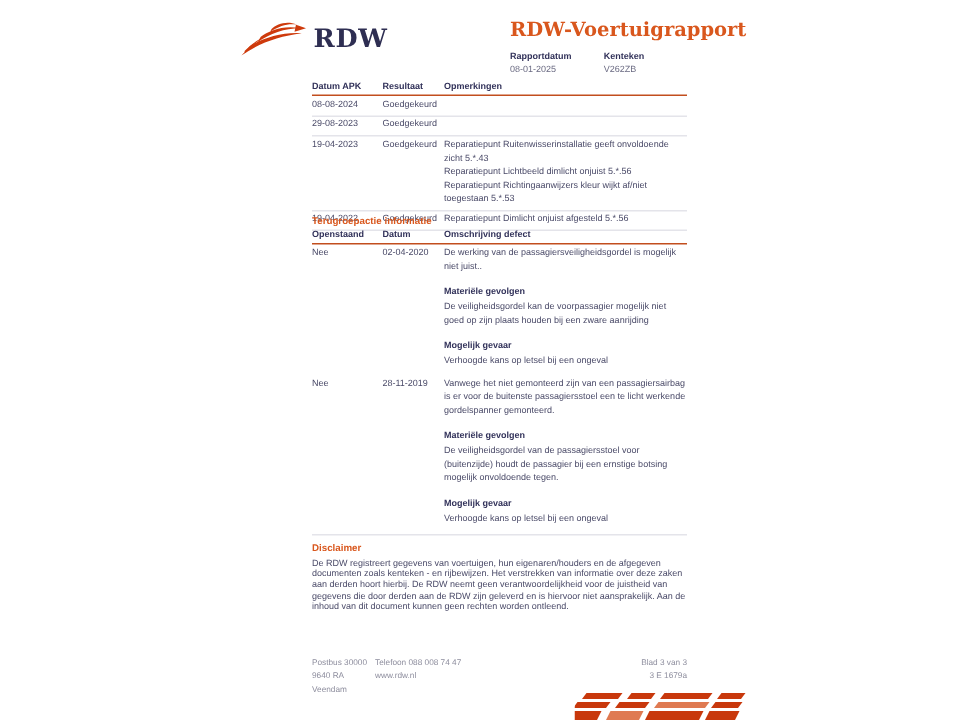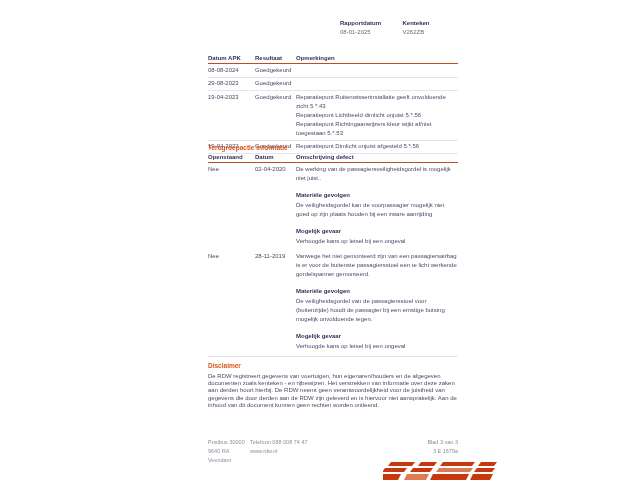--- a/index.html
+++ b/index.html
@@ -59,22 +59,35 @@
   .footer .fcol3 { text-align:right; width:60px; }
   .footer div div { line-height:9px; }
 
   .stripes { position:absolute; left:383px; top:461px; width:116px; height:19px; overflow:hidden; }
 </style>
 </head>
 <body>
 
 <div class="page">
 
+  <div class="logo">
+    <svg width="44" height="26" viewBox="0 0 92 54">
+      <g fill="#ce3a0c">
+        <path d="M2,50 C26,33 54,23 86,19 C60,17 30,26 14,37 Z"></path>
+        <path d="M24,32 C42,19 62,12 84,12 C62,7 40,15 29,24 Z"></path>
+        <path d="M42,17 C56,8 68,5 79,7 C66,1 51,6 44,13 Z"></path>
+        <path d="M78,7 L92,12 L76,17 Z"></path>
+        <path d="M6,44 C14,36 22,30 30,26 C20,34 12,40 8,46 Z"></path>
+      </g>
+    </svg>
+    <span class="logo-text">RDW</span>
+  </div>
 
   <div class="title-block">
+    <div class="report-title">RDW-Voertuigrapport</div>
     <div class="meta">
       <div class="meta-col">
         <div class="meta-label">Rapportdatum</div>
         <div class="meta-value">08-01-2025</div>
       </div>
       <div class="meta-col">
         <div class="meta-label">Kenteken</div>
         <div class="meta-value">V262ZB</div>
       </div>
     </div>

